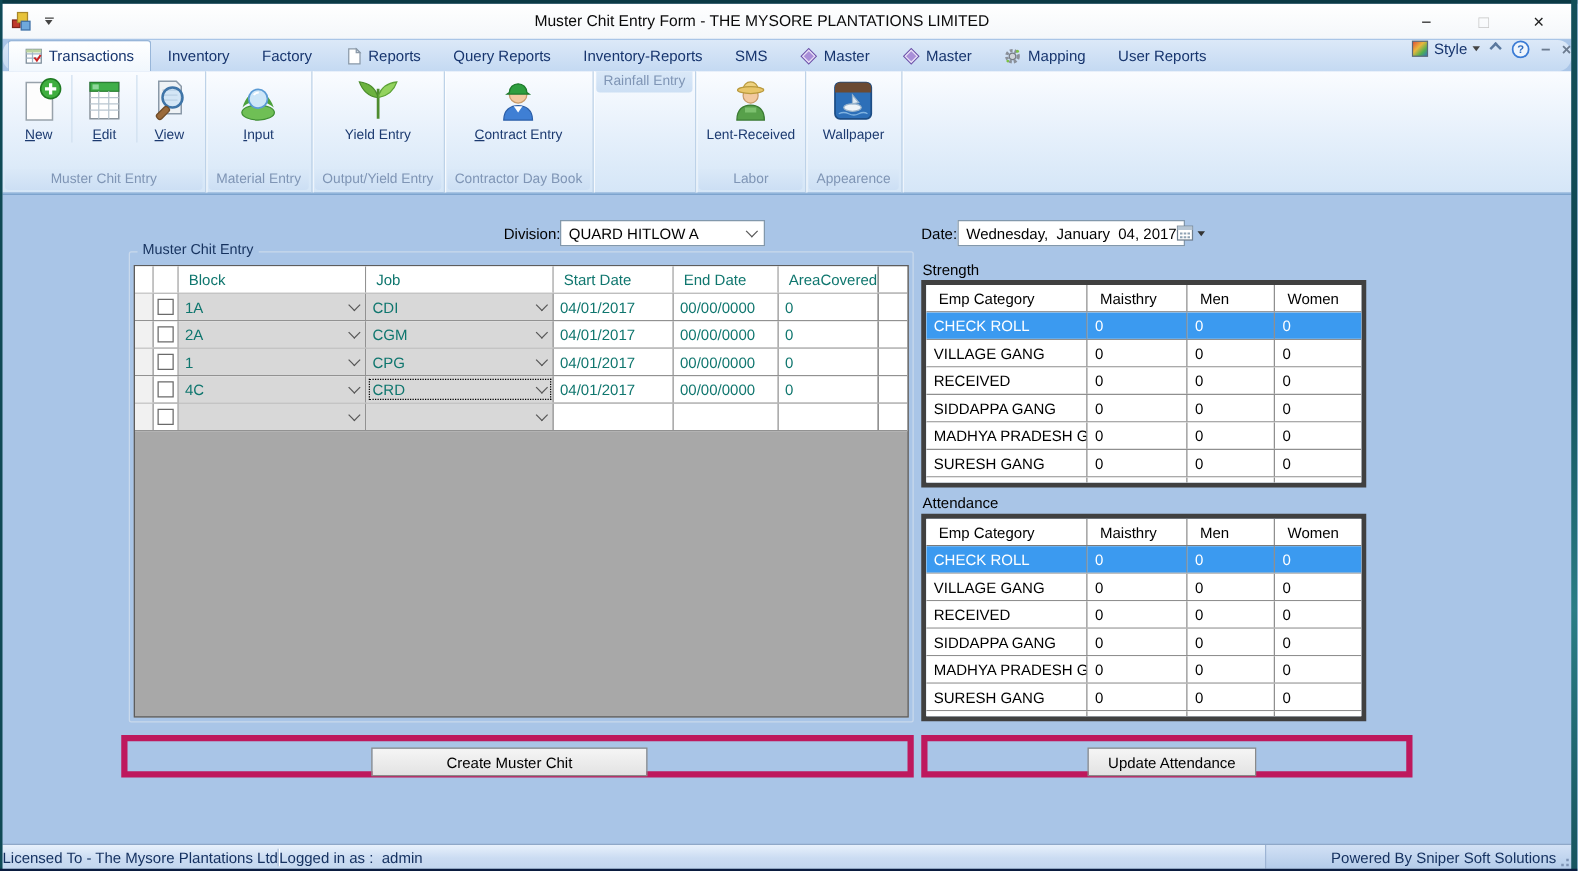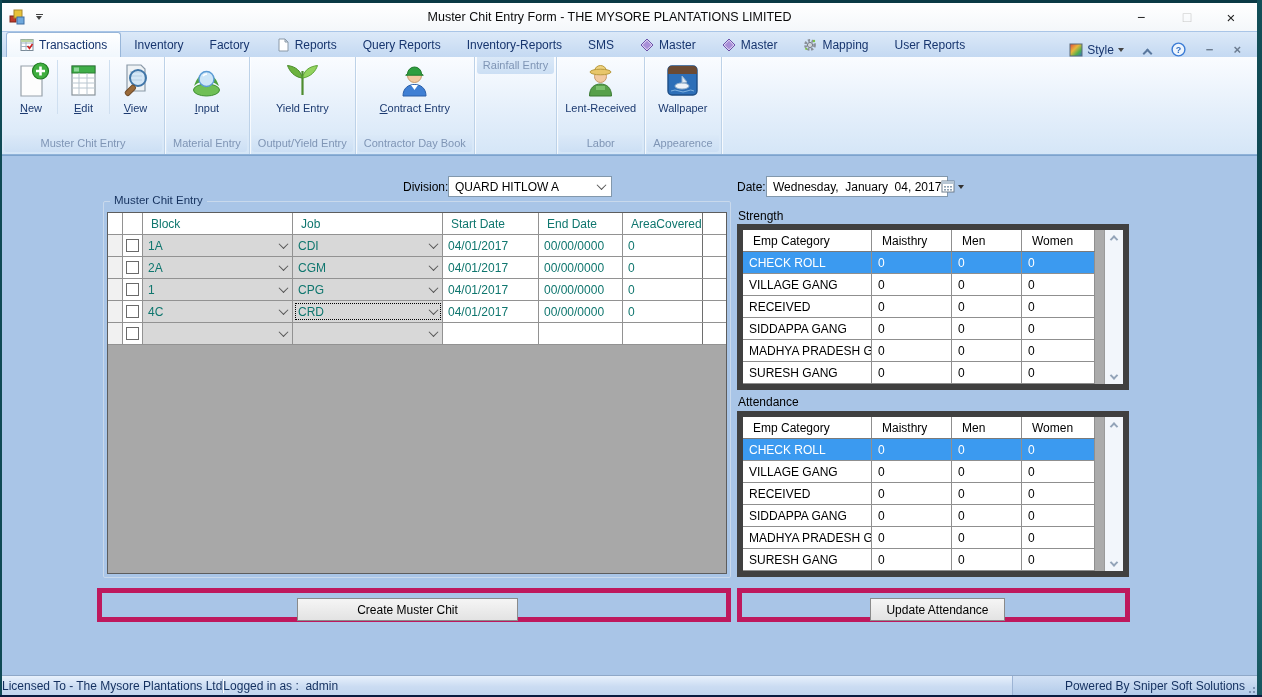--- a/index.html
+++ b/index.html
@@ -18,27 +18,27 @@
   .qat-caret{position:absolute;left:32px;top:11px;width:10px;height:10px;display:flex;flex-direction:column;align-items:center;gap:1px}
   .qat-caret .bar{width:7px;height:1px;background:#444}
   .tri-down{width:0;height:0;border-left:3.5px solid transparent;border-right:3.5px solid transparent;border-top:4px solid #444}
   .title-text{position:absolute;left:120px;right:160px;top:0;height:100%;display:flex;align-items:center;justify-content:center;font-size:12.5px;color:#0a0a0a;white-space:nowrap}
   .win-btn{position:absolute;top:0;height:100%;width:40px;display:flex;align-items:center;justify-content:center;font-size:14px;color:#222}
   .win-min{right:96px}
   .win-max{right:50px;color:#c7c7c7}
   .win-close{right:6px;font-size:15px}
 
   
-  .tabrow{position:absolute;left:2px;top:32px;right:5px;height:25px;background:linear-gradient(#dcE9f8,#c4d9f2);}
+  .tabrow{position:absolute;left:2px;top:32px;right:5px;height:25px;background:linear-gradient(#dcE9f8,#c4d9f2);border-radius:11px;}
   .tabs{display:flex;align-items:flex-end;height:100%;padding-left:4px}
   .tab{display:flex;align-items:center;gap:5px;height:24px;padding:0 13px;font-size:12px;color:#17356e;white-space:nowrap;cursor:default}
   .tab.selected{background:linear-gradient(#ffffff,#f1f7fd);border:1px solid #98b6d9;border-bottom:none;border-radius:3px 3px 0 0;height:25px}
   .icn{display:inline-flex;align-items:center;justify-content:center;line-height:0}
   .tab .icn svg{width:14px;height:14px}
-  .tab-tools{position:absolute;right:16px;top:0;height:100%;display:flex;align-items:flex-end;gap:20px}
+  .tab-tools{position:absolute;right:0;top:0;height:100%;display:flex;align-items:flex-start;gap:9px}
   .style-sel{display:flex;align-items:center;gap:4px;font-size:12px;color:#17356e}
   .style-sel .icn svg{width:14px;height:14px}
   .chev-up{width:7px;height:7px;border-left:2px solid #5a789e;border-top:2px solid #5a789e;transform:rotate(45deg);margin-top:3px}
   .tool-glyph{font-size:13px;color:#6b7b8f;font-weight:bold}
   .help-icn svg{width:15px;height:15px}
 
   
   .ribbon{position:absolute;left:2px;top:57px;right:5px;height:98px;background:linear-gradient(180deg,#fafcff,#e6f0fb 52%,#d5e6f7);border-bottom:1px solid #8fb2d8}
   .rgroups{display:flex;height:100%}
   .rgroup{display:flex;flex-direction:column;border-right:1px solid #bdd2e8;box-shadow:1px 0 0 rgba(255,255,255,.75)}
@@ -77,21 +77,21 @@
   .c-area{width:80px;border-right:1px solid #6e6e6e}
   .mhead .mcell{padding-left:8px;background:#fff}
   .mhead .c-rowhdr,.mhead .c-check{padding:0}
   .combo-cell{background:#d8d8d8}
   .combo-cell .cval{overflow:hidden;white-space:nowrap}
   .combo-cell .chev{margin-left:auto;flex:none}
   .combo-cell.focused{outline:1px dotted #000;outline-offset:-3px}
   .checkbox{width:13px;height:13px;background:#fff;border:1px solid #6a6a6a;display:inline-block}
 
   
-  .emp-table{position:absolute;width:392px;height:166px;background:#14532d;border:6px solid #404040;display:flex;overflow:hidden}
+  .emp-table{position:absolute;width:356px;height:166px;background:#14532d;border:4px solid #404040;display:flex;overflow:hidden}
   .emp-rows{width:352px;background:#fff}
   .srow{display:flex;height:22px;border-bottom:1px solid #8f8f8f;background:#fff}
   .srow.shead{border-bottom:1px solid #7a7a7a}
   .scell{border-right:1px solid #8f8f8f;display:flex;align-items:center;padding:0 6px;font-size:12px;color:#000;white-space:nowrap;overflow:hidden}
   .shead .scell{padding-left:10px}
   .s-cat{width:129px}
   .s-mai{width:80px}
   .s-men{width:70px}
   .s-wom{width:73px}
   .srow.selected .scell{background:#3b9af0;color:#fff}

